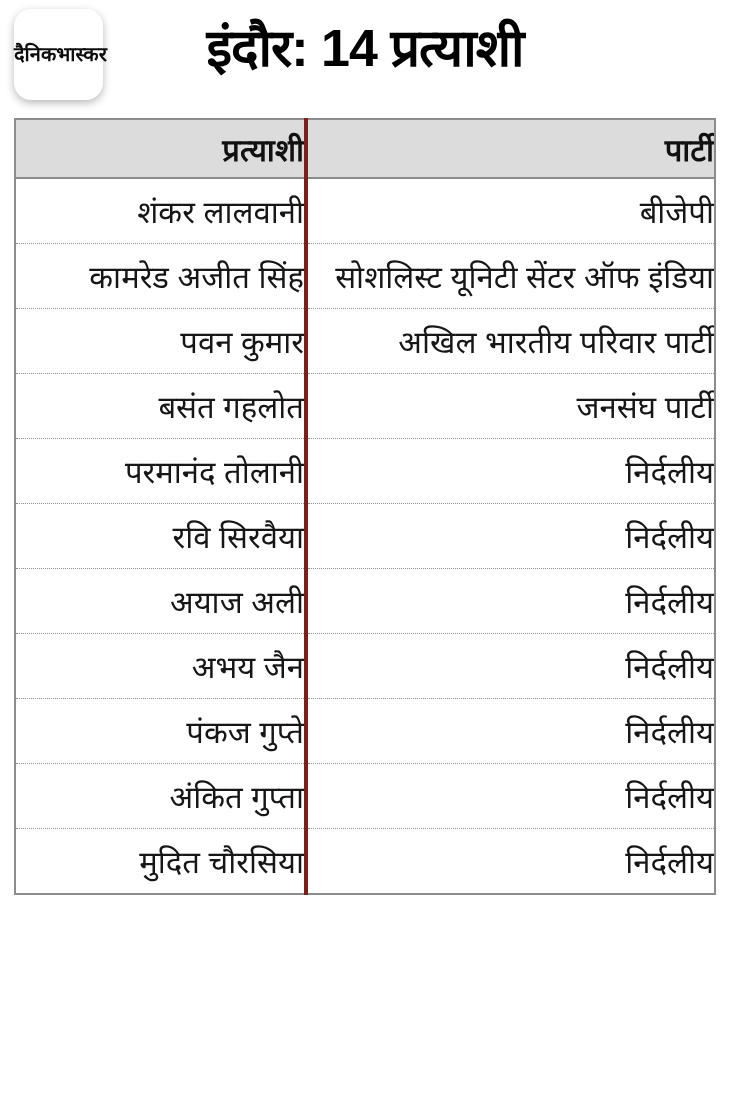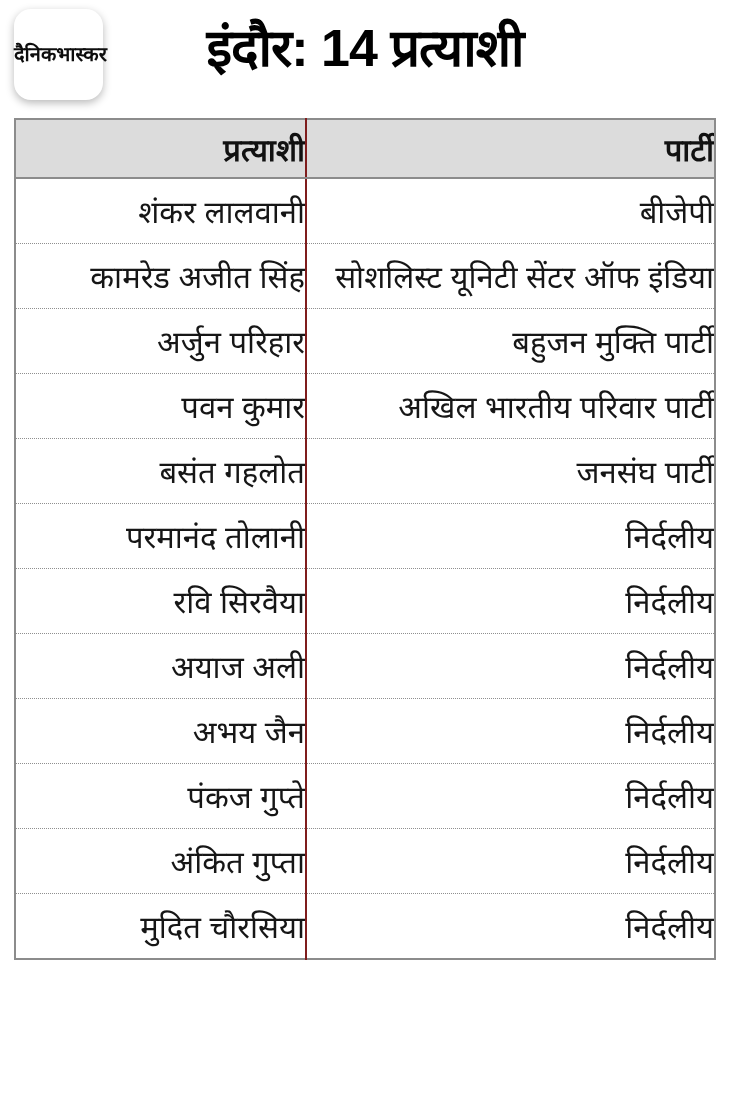--- a/index.html
+++ b/index.html
@@ -49,21 +49,21 @@
     background:#dcdcdc;
     font-size:31px;font-weight:bold;color:#111;
     height:57px;padding:0 0 0 16px;
     border-bottom:2px solid #8c8c8c;
   }
   td{
     font-size:31px;color:#161616;
     height:64px;padding:0 0 0 16px;
   }
   th.party-col,td.party-col{
-    border-left:2px solid #7f1d1d;
+    border-left:4px solid #7f1d1d;
     padding-left:10px;
   }
   tbody tr + tr td{border-top:1px dotted #8f8f8f;}
 </style>
 </head>
 <body>
 
 <div class="page">
 
   <div class="header">
@@ -87,24 +87,20 @@
       </tr>
     </thead>
     <tbody>
         <tr>
           <td>शंकर लालवानी</td>
           <td class="party-col">बीजेपी</td>
         </tr>
         <tr>
           <td>कामरेड अजीत सिंह</td>
           <td class="party-col">सोशलिस्ट यूनिटी सेंटर ऑफ इंडिया</td>
-        </tr>
-        <tr>
-          <td>अर्जुन परिहार</td>
-          <td class="party-col">बहुजन मुक्ति पार्टी</td>
         </tr>
         <tr>
           <td>पवन कुमार</td>
           <td class="party-col">अखिल भारतीय परिवार पार्टी</td>
         </tr>
         <tr>
           <td>बसंत गहलोत</td>
           <td class="party-col">जनसंघ पार्टी</td>
         </tr>
         <tr>

